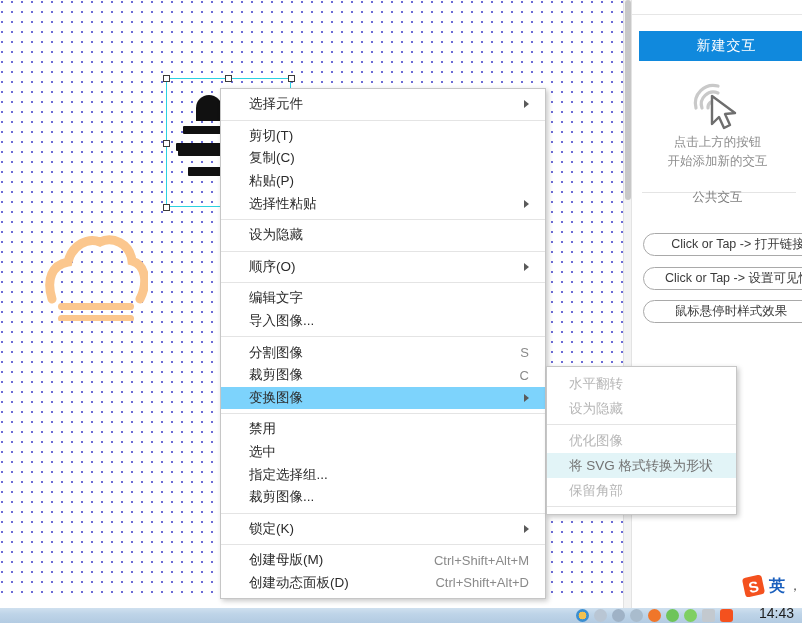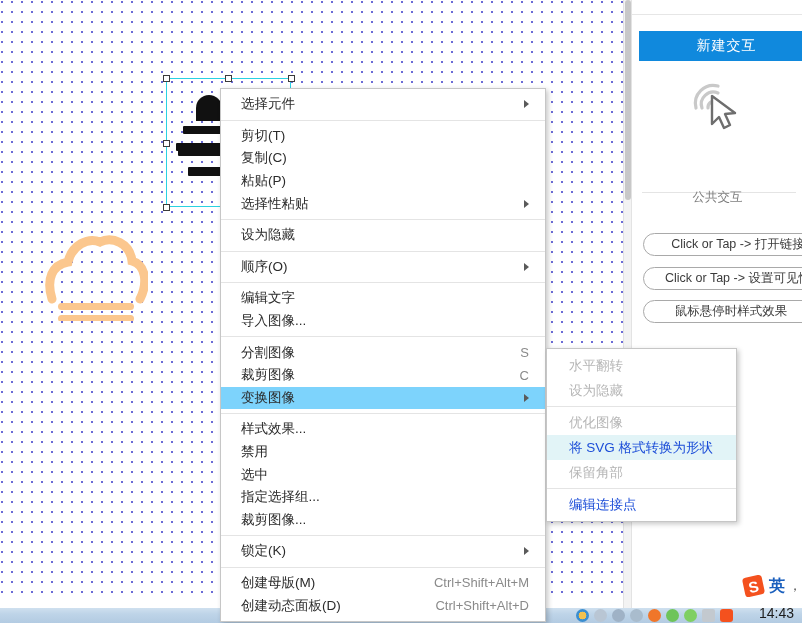--- a/index.html
+++ b/index.html
@@ -105,43 +105,43 @@
   #ctxmenu {
     position:absolute; left:220px; top:88px; width:326px;
     background:#ffffff;
     border:1px solid #c6c6c6;
     box-shadow:2px 2px 5px rgba(0,0,0,0.22);
     padding:4px 0 4px 0;
     z-index:40;
   }
   .mi {
     position:relative; height:22.6px; display:flex; align-items:center;
-    padding-left:20px; padding-right:16px;
+    padding-left:28px; padding-right:16px;
     font-size:13.5px; color:#2b2b2b; cursor:default; white-space:nowrap;
   }
   .mi .label { flex:0 0 auto; }
   .mi .accel { margin-left:auto; color:#8a8a8a; font-size:13px; }
   .mi .arrow {
     margin-left:auto; width:0; height:0;
     border-left:5px solid #5a5a5a; border-top:4px solid transparent; border-bottom:4px solid transparent;
   }
   .mi.hl { background:#7dd3fc; }
   .msep { height:1px; background:#e4e4e4; margin:4px 0 4px 0; }
 
   
   #submenu {
-    position:absolute; left:546px; top:348px; width:191px;
+    position:absolute; left:546px; top:366px; width:191px;
     background:#ffffff; border:1px solid #c6c6c6;
     box-shadow:2px 2px 5px rgba(0,0,0,0.22);
     padding:4px 0;
     z-index:50;
   }
   .smi {
     height:25px; display:flex; align-items:center; padding-left:22px;
-    font-size:13.5px; color:#1d4ed8; white-space:nowrap; cursor:default;
+    font-size:13.5px; color:#737373; white-space:nowrap; cursor:default;
   }
   .smi.disabled { color:#b6b6b6; }
   .smi.hl { background:#e2f4f7; }
   .smsep { height:1px; background:#e4e4e4; margin:3px 0; }
 
   
   #ime {
     position:absolute; left:741px; top:570px; width:61px; height:32px;
     display:flex; align-items:center; z-index:60;
   }
@@ -203,20 +203,24 @@
 
   <div id="new-interaction-btn">新建交互</div>
 
   <svg id="click-hint-icon" width="58" height="52" viewBox="0 0 58 52" xmlns="http://www.w3.org/2000/svg">
     <path d="M8 30 A18 18 0 0 1 30 8" fill="none" stroke="#c9c9c9" stroke-width="3.2" stroke-linecap="round"></path>
     <path d="M14 30 A12 12 0 0 1 30 15" fill="none" stroke="#c9c9c9" stroke-width="3.2" stroke-linecap="round"></path>
     <path d="M20 30 A6.5 6.5 0 0 1 28 23" fill="none" stroke="#c9c9c9" stroke-width="3.2" stroke-linecap="round"></path>
     <path d="M24 18 L24 46 L31 39 L36 50 L42 47 L37 36 L47 35 Z" fill="#ffffff" stroke="#6e6e6e" stroke-width="2.4" stroke-linejoin="round"></path>
   </svg>
 
+  <div id="hint-lines">
+    <div>点击上方的按钮</div>
+    <div>开始添加新的交互</div>
+  </div>
 
   <div id="panel-divider"></div>
 
   <div id="public-title">公共交互</div>
 
   <div class="pill" id="pill0">Click or Tap -&gt; 打开链接</div>
   <div class="pill" id="pill1">Click or Tap -&gt; 设置可见性</div>
   <div class="pill" id="pill2">鼠标悬停时样式效果</div>
 </div>
 
@@ -263,23 +267,20 @@
     <div class="mi has-accel">
       <span class="label">裁剪图像</span>
       <span class="accel">C</span>
     </div>
     <div class="mi hl">
       <span class="label">变换图像</span>
       <span class="arrow"></span>
     </div>
     <div class="msep"></div>
     <div class="mi">
-      <span class="label">样式效果...</span>
-    </div>
-    <div class="mi">
       <span class="label">禁用</span>
     </div>
     <div class="mi">
       <span class="label">选中</span>
     </div>
     <div class="mi">
       <span class="label">指定选择组...</span>
     </div>
     <div class="mi">
       <span class="label">裁剪图像...</span>
@@ -311,23 +312,20 @@
     <div class="smi disabled">
       <span>优化图像</span>
     </div>
     <div class="smi hl">
       <span>将 SVG 格式转换为形状</span>
     </div>
     <div class="smi disabled">
       <span>保留角部</span>
     </div>
     <div class="smsep"></div>
-    <div class="smi">
-      <span>编辑连接点</span>
-    </div>
   </div>
 
 <div id="ime">
   <svg id="ime-sogou" viewBox="0 0 28 28" xmlns="http://www.w3.org/2000/svg">
     <g transform="rotate(-12 14 14)">
       <rect x="3" y="3" width="22" height="22" rx="4" fill="#f4511e"></rect>
       <text x="14" y="21" font-family="Liberation Sans, sans-serif" font-size="17" font-weight="bold" fill="#ffffff" text-anchor="middle">S</text>
     </g>
   </svg>
   <div id="ime-eng">英</div>

